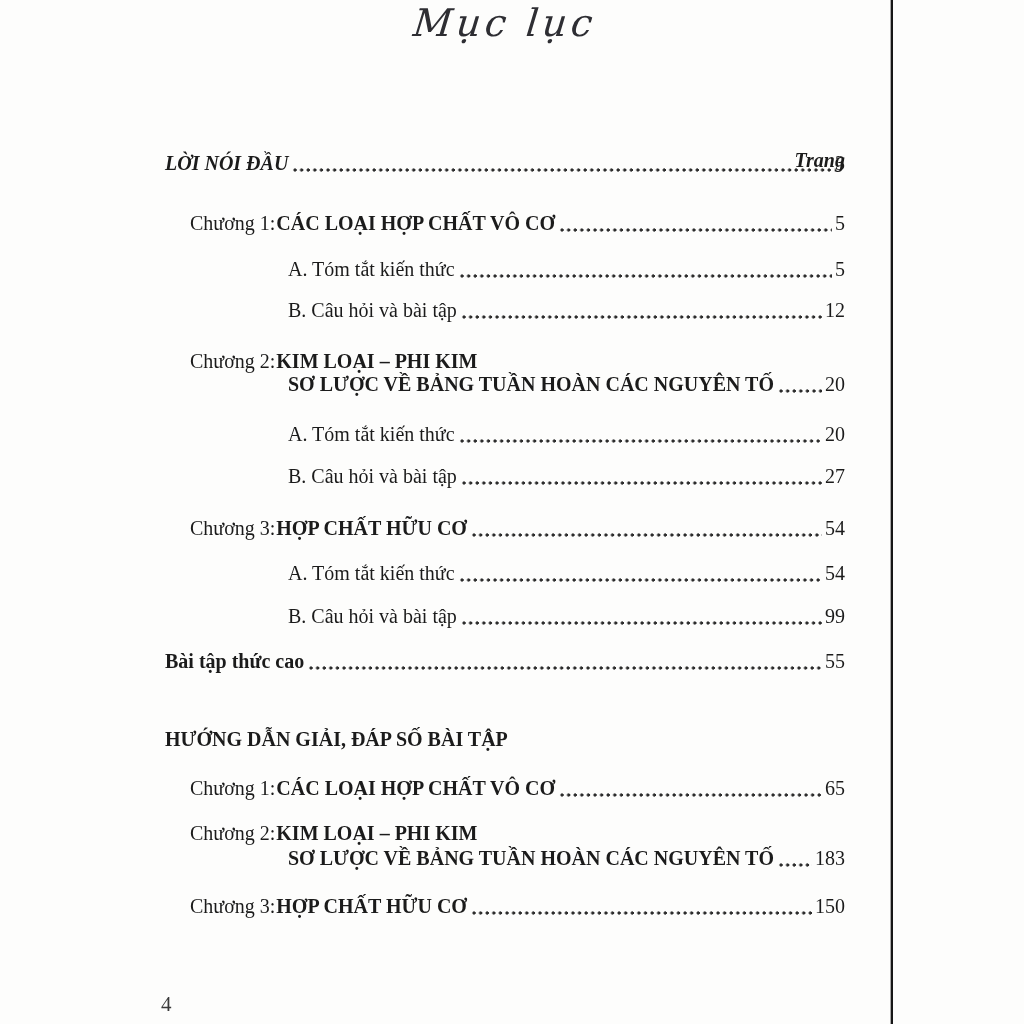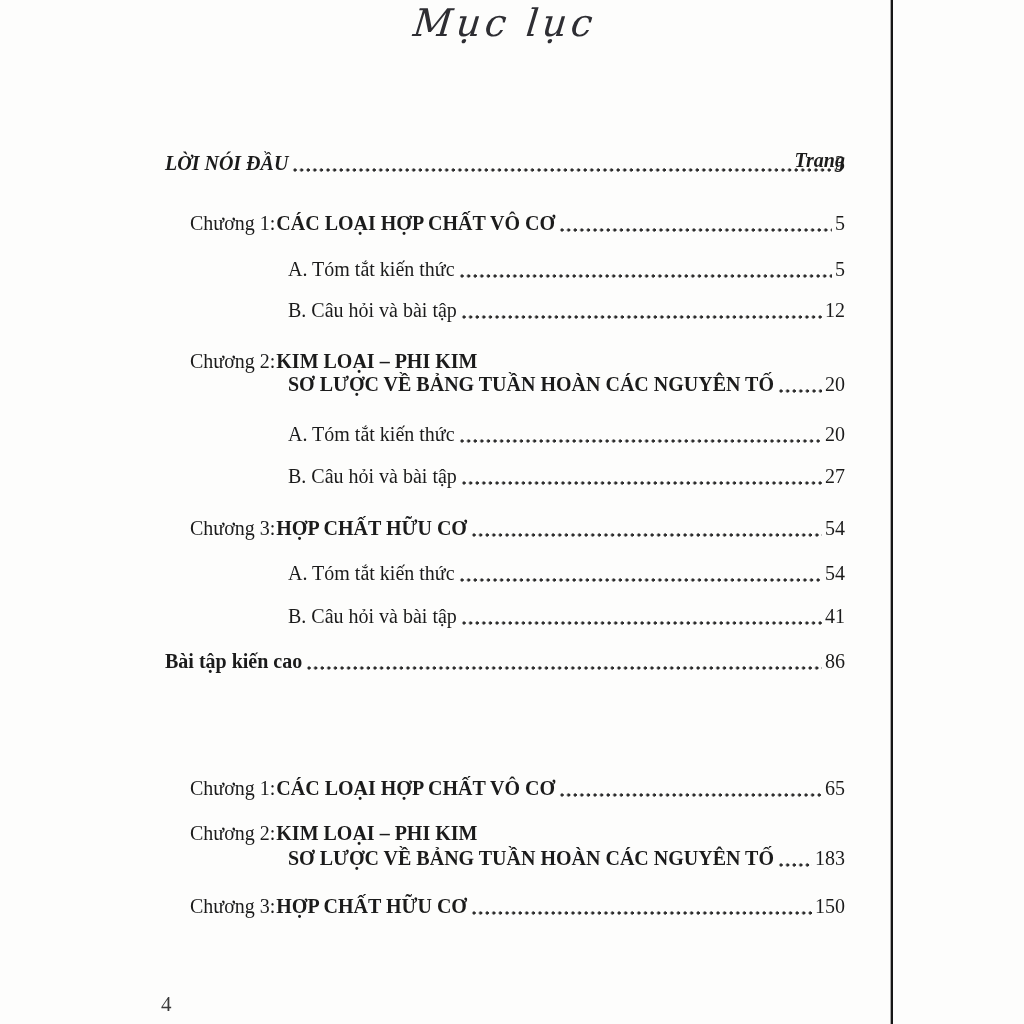--- a/index.html
+++ b/index.html
@@ -135,29 +135,32 @@
     <span class="pg">54</span>
   </div>
   <div class="row indent" style="top:561px">
     <span>A. Tóm tắt kiến thức</span>
     <span class="leader"></span>
     <span class="pg">54</span>
   </div>
   <div class="row indent" style="top:604px">
     <span>B. Câu hỏi và bài tập</span>
     <span class="leader"></span>
-    <span class="pg">41</span>
+    <span class="pg">99</span>
   </div>
 
   <div class="row" style="top:649px">
-    <span class="b">Bài tập kiến cao</span>
+    <span class="b">Bài tập thức cao</span>
     <span class="leader"></span>
-    <span class="pg">86</span>
+    <span class="pg">55</span>
   </div>
 
+  <div class="row" style="top:727px">
+    <span class="b">HƯỚNG DẪN GIẢI, ĐÁP SỐ BÀI TẬP</span>
+  </div>
 
   <div class="row chap" style="top:776px">
     <span class="prefix">Chương 1:</span>
     <span class="b">CÁC LOẠI HỢP CHẤT VÔ CƠ</span>
     <span class="leader"></span>
     <span class="pg">65</span>
   </div>
   <div class="row chap" style="top:821px">
     <span class="prefix">Chương 2:</span>
     <span class="b">KIM LOẠI – PHI KIM</span>

